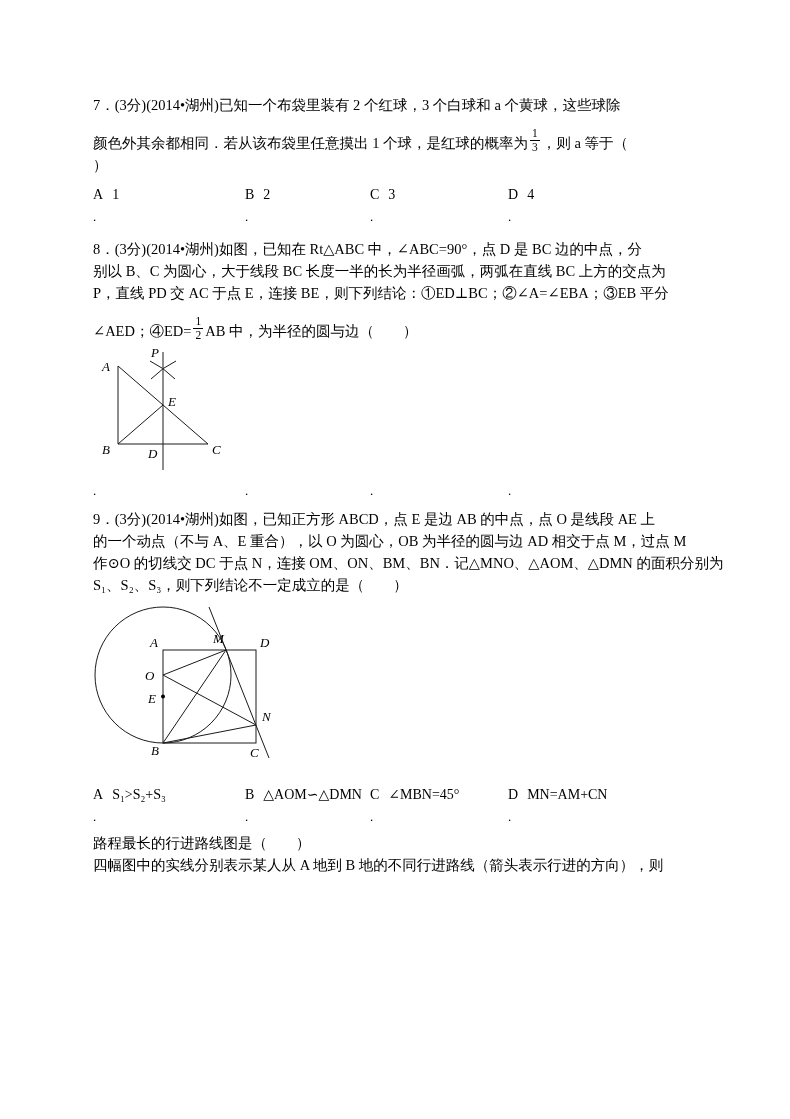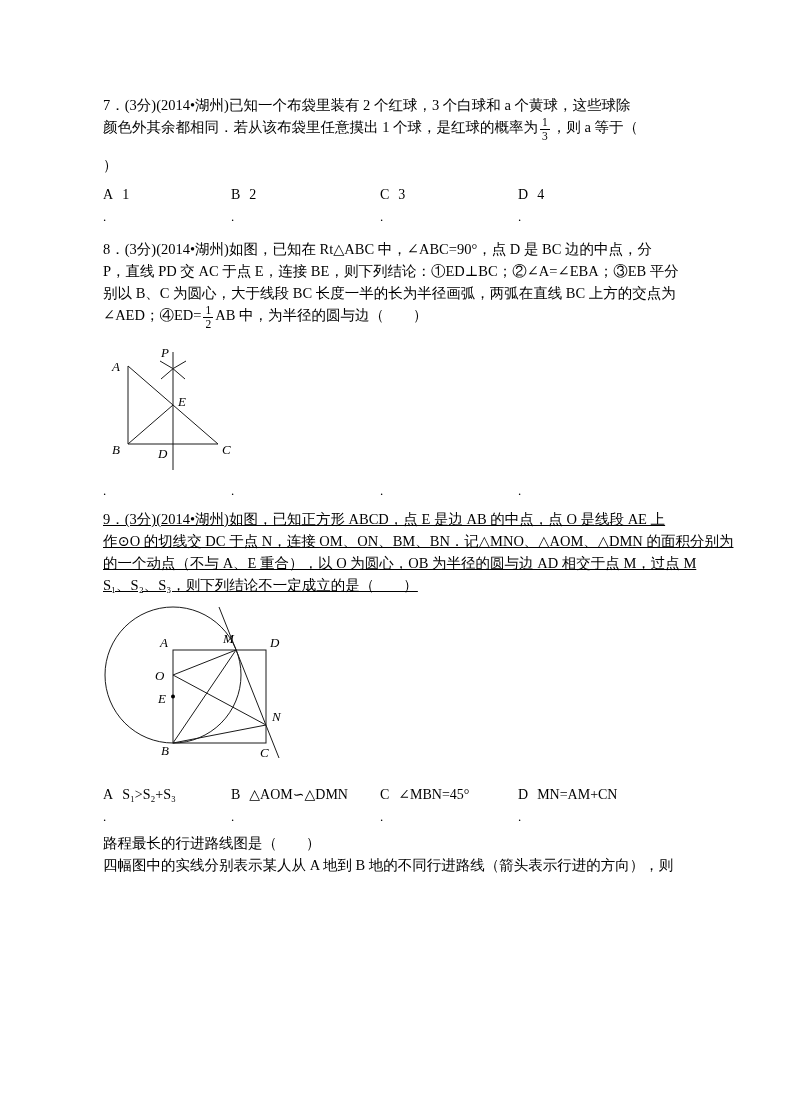--- a/index.html
+++ b/index.html
@@ -3,33 +3,33 @@
 <meta charset="utf-8">
 <style>
   * { box-sizing: border-box; }
   html, body { margin: 0; padding: 0; }
   body {
     width: 790px; height: 1119px;
     background: #ffffff; color: #000000;
     font-family: "Liberation Serif", "DejaVu Serif", serif;
     overflow: hidden;
   }
-  .content { padding: 94px 0 0 74px; width: 672px; font-size: 14.5px; line-height: 22px; margin-left: 29px; }
+  .content { padding: 94px 0 0 93px; width: 672px; font-size: 14.5px; line-height: 22px; }
   .line { white-space: nowrap; height: 22px; }
-  .frac-line { display: flex; align-items: flex-start; height: 38px; white-space: nowrap; }
+  .frac-line { display: flex; align-items: flex-end; height: 38px; white-space: nowrap; }
   .frac { display: inline-flex; flex-direction: column; align-items: center;
           font-size: 11.5px; line-height: 1.15; margin: 0 2px; }
   .frac .num { border-bottom: 1px solid #000; padding: 0 2px; }
   .opts { position: relative; height: 20px; margin-top: 8px; font-size: 14px; text-align: center; }
   .opt { position: absolute; top: 0; white-space: nowrap; }
   .opt .letter { margin-right: 9px; }
-  .c1 { left: 0; } .c2 { left: 128px; } .c3 { left: 277px; } .c4 { left: 415px; }
+  .c1 { left: 0; } .c2 { left: 152px; } .c3 { left: 277px; } .c4 { left: 415px; }
   .dotsrow { position: relative; height: 16px; margin-top: 2px; font-size: 13px; }
   .q8sec { margin-top: 16px; }
-  .q9sec { margin-top: 12px; text-decoration: underline; }
+  .q9sec { margin-top: 12px; }
   .q10sec { margin-top: 10px; }
   figure { margin: 0; padding: 0; }
   .fig8 { margin-top: 2px; }
   .fig9 { margin-top: 4px; }
   svg line, svg path, svg circle, svg rect { stroke: #1a1a1a; stroke-width: 1; fill: none; }
   svg .ptdot { fill: #000; stroke: none; }
   svg text { font-size: 13px; font-style: italic; fill: #000;
              font-family: "Liberation Serif", serif; stroke: none; }
 </style>
 </head>
@@ -58,22 +58,22 @@
     <div class="dotsrow">
       <span class="opt c1">.</span>
       <span class="opt c2">.</span>
       <span class="opt c3">.</span>
       <span class="opt c4">.</span>
     </div>
   </section>
 
   <section class="q8sec">
     <div class="line">8．(3分)(2014•湖州)如图，已知在 Rt△ABC 中，∠ABC=90°，点 D 是 BC 边的中点，分</div>
+    <div class="line">别以 B、C 为圆心，大于线段 BC 长度一半的长为半径画弧，两弧在直线 BC 上方的交点为</div>
     <div class="line">P，直线 PD 交 AC 于点 E，连接 BE，则下列结论：①ED⊥BC；②∠A=∠EBA；③EB 平分</div>
-    <div class="line">别以 B、C 为圆心，大于线段 BC 长度一半的长为半径画弧，两弧在直线 BC 上方的交点为</div>
     <div class="frac-line">
       <span>∠AED；④ED=</span>
       <span class="frac">
         <span class="num">1</span>
         <span class="den">2</span>
       </span>
       <span>AB 中，为半径的圆与边（　　）</span>
     </div>
 
     <figure class="fig8">
@@ -102,22 +102,22 @@
     <div class="dotsrow">
       <span class="opt c1">.</span>
       <span class="opt c2">.</span>
       <span class="opt c3">.</span>
       <span class="opt c4">.</span>
     </div>
   </section>
 
   <section class="q9sec">
     <div class="line">9．(3分)(2014•湖州)如图，已知正方形 ABCD，点 E 是边 AB 的中点，点 O 是线段 AE 上</div>
+    <div class="line">的一个动点（不与 A、E 重合），以 O 为圆心，OB 为半径的圆与边 AD 相交于点 M，过点 M</div>
     <div class="line">作⊙O 的切线交 DC 于点 N，连接 OM、ON、BM、BN．记△MNO、△AOM、△DMN 的面积分别为</div>
-    <div class="line">的一个动点（不与 A、E 重合），以 O 为圆心，OB 为半径的圆与边 AD 相交于点 M，过点 M</div>
     <div class="line">S₁、S₂、S₃，则下列结论不一定成立的是（　　）</div>
 
     <figure class="fig9">
       <svg width="200" height="170" viewBox="0 0 200 170">
 
         <circle cx="70" cy="75" r="68"></circle>
 
         <rect x="70" y="50" width="93" height="93"></rect>
 
         <line x1="116" y1="7" x2="176" y2="158"></line>

